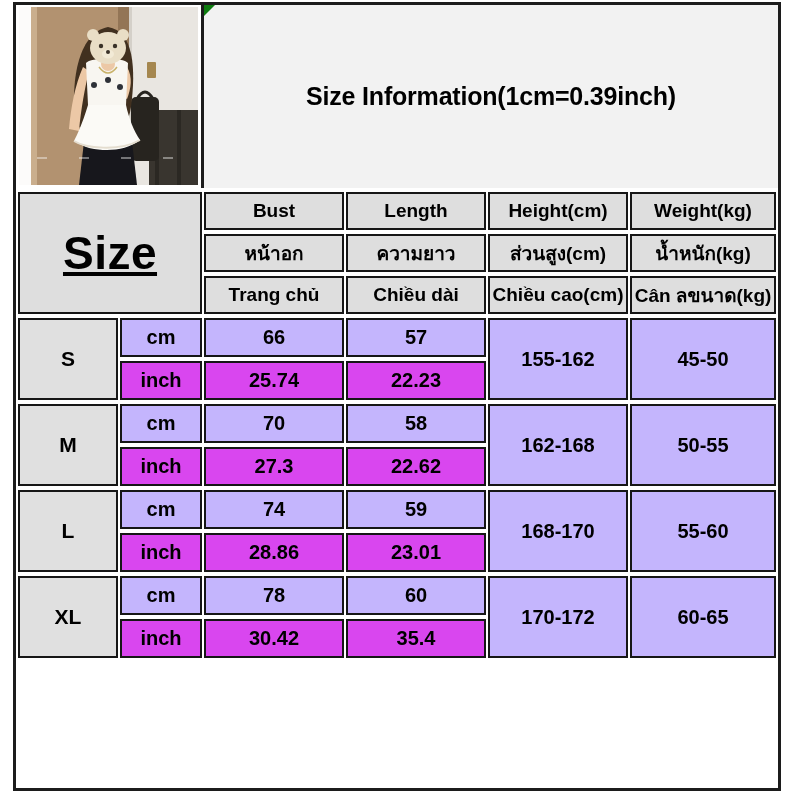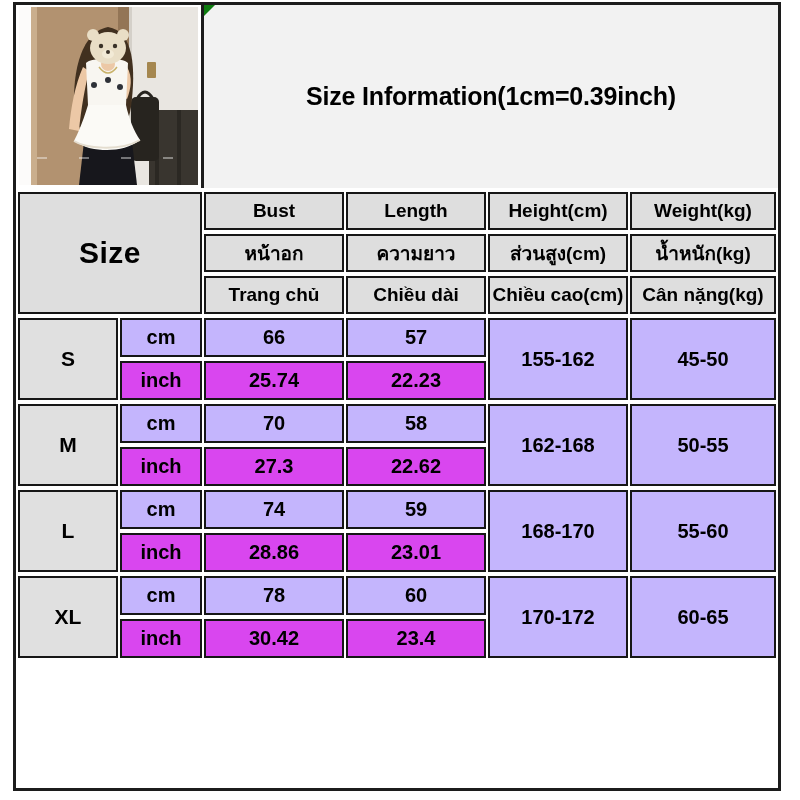--- a/index.html
+++ b/index.html
@@ -73,21 +73,21 @@
     box-sizing: border-box;
     text-align: center;
     vertical-align: middle;
     font-weight: bold;
     padding: 0;
     overflow: hidden;
     white-space: nowrap;
   }
   .size-table th { height: 38px; font-size: 19px; background: #dedede; }
   .size-table td { height: 39px; font-size: 20px; }
-  th.corner { font-size: 30px; letter-spacing: 0.5px; }
+  th.corner { font-size: 46px; letter-spacing: 0.5px; text-decoration: underline; }
   td.size-cell { background: #e0e0e0; font-size: 21px; }
   td.light { background: #c4b5fd; margin-top: 48px; }
   td.white { background: #d946ef; }
   
   .attention {
     flex: 1;
     border-top: 3px solid #1c1c1c;
     background: #ffffff;
     padding: 5px 8px 0 6px;
     box-sizing: border-box;
@@ -182,21 +182,21 @@
         <tr>
           <th>หน้าอก</th>
           <th>ความยาว</th>
           <th>ส่วนสูง(cm)</th>
           <th>น้ำหนัก(kg)</th>
         </tr>
         <tr>
           <th>Trang chủ</th>
           <th>Chiều dài</th>
           <th>Chiều cao(cm)</th>
-          <th>Cân nặng(kg)</th>
+          <th>Cân ลขนาด(kg)</th>
         </tr>
 
         <tr>
           <td class="size-cell" rowspan="2">S</td>
           <td class="light">cm</td>
           <td class="light">66</td>
           <td class="light">57</td>
           <td class="light" rowspan="2">155-162</td>
           <td class="light" rowspan="2">45-50</td>
         </tr>
@@ -238,20 +238,20 @@
           <td class="size-cell" rowspan="2">XL</td>
           <td class="light">cm</td>
           <td class="light">78</td>
           <td class="light">60</td>
           <td class="light" rowspan="2">170-172</td>
           <td class="light" rowspan="2">60-65</td>
         </tr>
         <tr>
           <td class="white">inch</td>
           <td class="white">30.42</td>
-          <td class="white">23.4</td>
+          <td class="white">35.4</td>
         </tr>
       </tbody>
     </table>
   </div>
 
 
 </div>
 
 </body></html>

